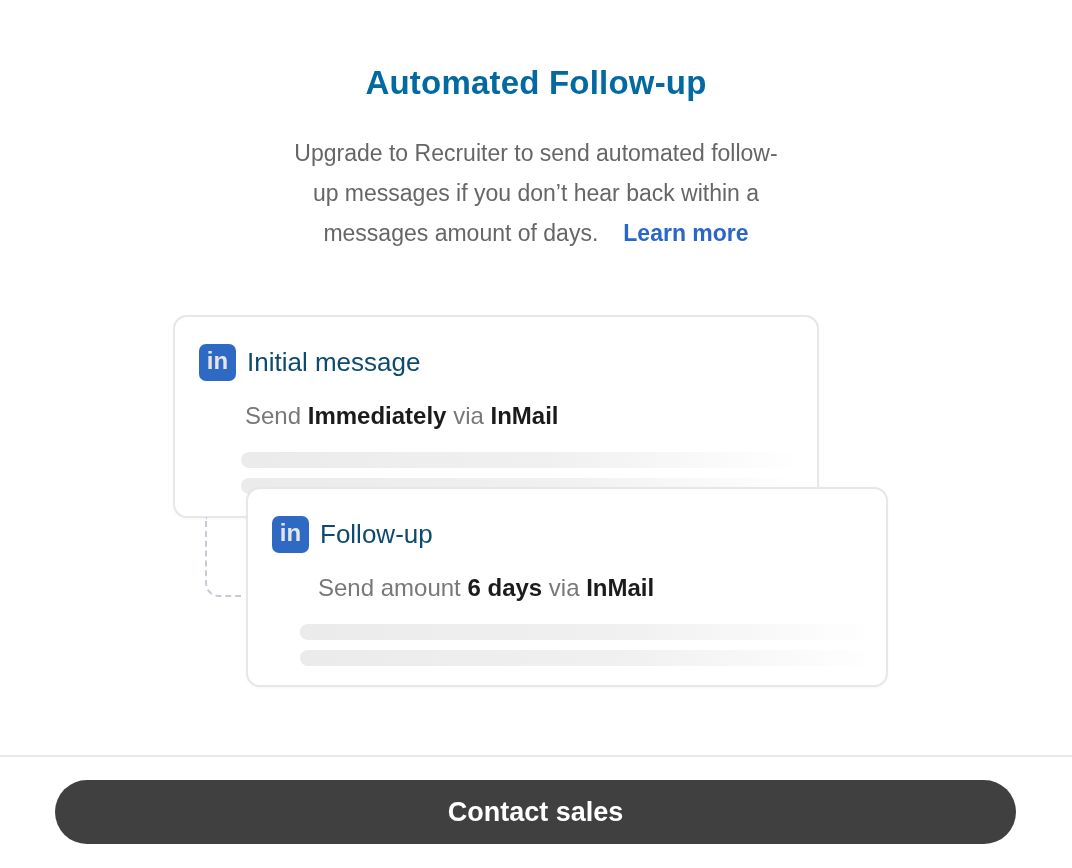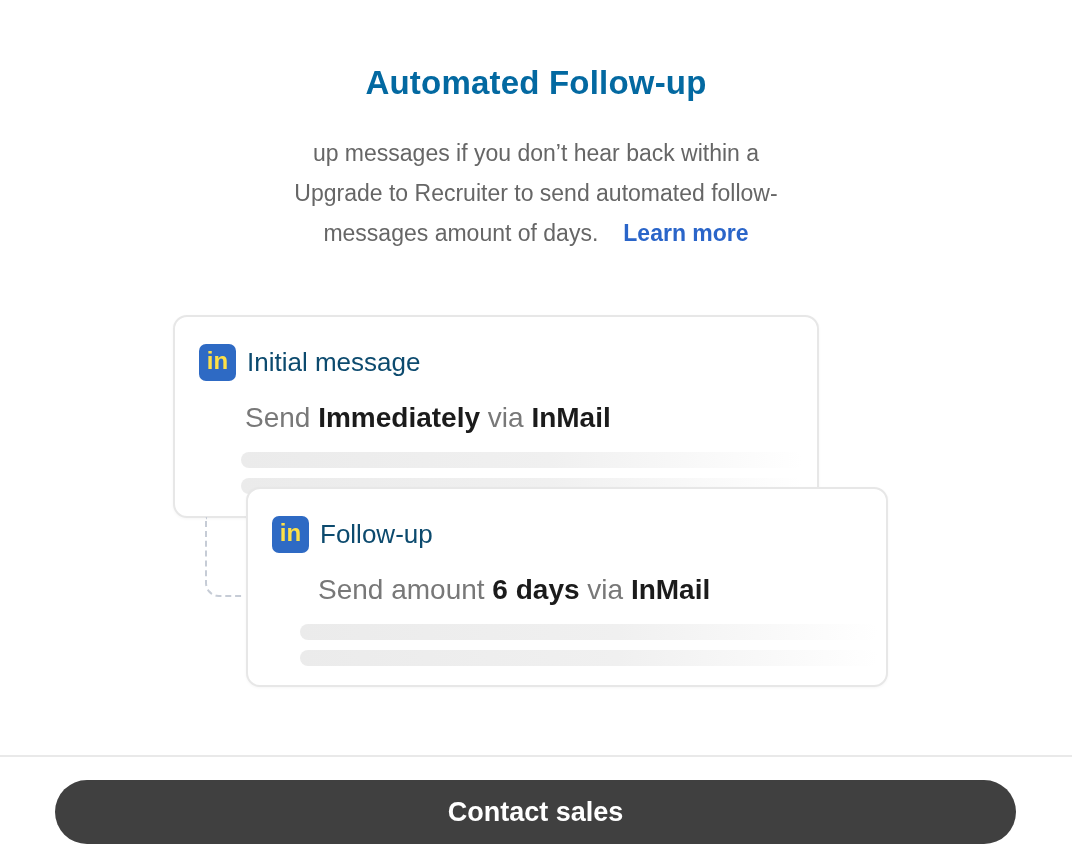--- a/index.html
+++ b/index.html
@@ -53,39 +53,39 @@
   .card-head {
     position: absolute;
     left: 24px; top: 27px;
     display: flex;
     align-items: center;
     gap: 11px;
   }
   .li-icon {
     width: 37px; height: 37px;
     background: #2e6ac4;
-    color: #fde047;
+    color: #e5e5e5;
     border-radius: 7px;
     font-weight: 700;
     font-size: 24px;
     display: flex;
     align-items: center;
     justify-content: center;
     line-height: 1;
     padding-bottom: 3px;
     flex: 0 0 auto;
   }
   .card-title {
     font-size: 26px;
     color: #0c4a6e;
   }
   .card-sub {
     position: absolute;
     left: 70px; top: 85px;
-    font-size: 28px;
+    font-size: 24px;
     color: #787878;
     white-space: nowrap;
   }
   .card-sub .strong { color: #1b1b1b; font-weight: 700; }
   .bar {
     position: absolute;
     left: 66px;
     height: 16px;
     border-radius: 8px;
     width: 562px;
@@ -124,22 +124,22 @@
   }
 </style>
 </head>
 <body>
 
 <div class="page">
 
   <h1 class="page-title">Automated Follow-up</h1>
 
   <p class="description">
+    <span class="desc-line">Upgrade to Recruiter to send automated follow-</span>
     <span class="desc-line">up messages if you don’t hear back within a</span>
-    <span class="desc-line">Upgrade to Recruiter to send automated follow-</span>
     <span class="desc-line">
       <span>messages amount of days.</span><a class="learn-more">Learn more</a>
     </span>
   </p>
 
   <div class="card card-initial">
     <div class="card-head">
       <span class="li-icon">in</span>
       <span class="card-title">Initial message</span>
     </div>

